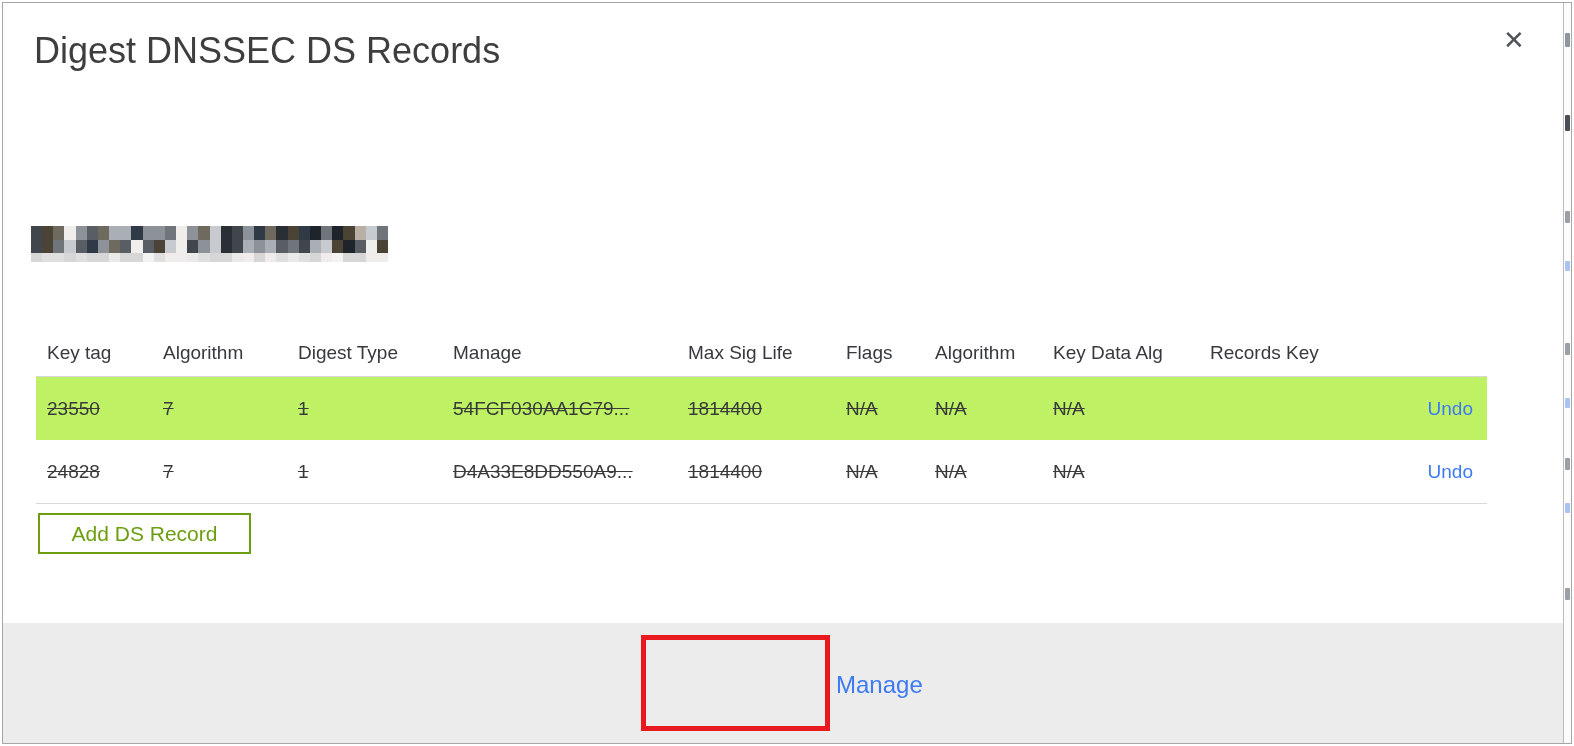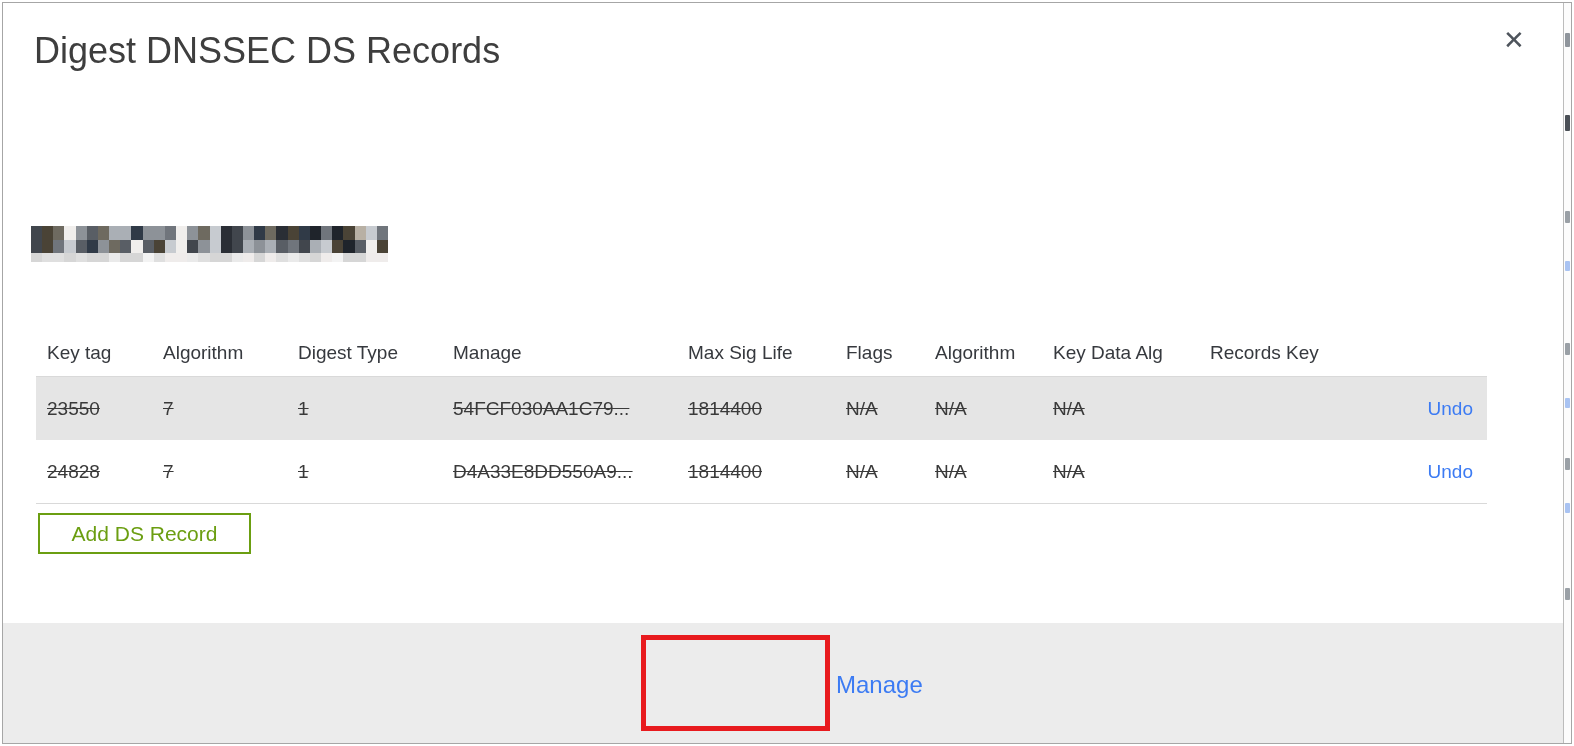--- a/index.html
+++ b/index.html
@@ -42,21 +42,21 @@
     font-size:19px; color:#3a3a3a;
   }
   .ds-table th {
     font-weight:400; text-align:left; padding:0 0 0 11px; height:46px;
     color:#36393e; border-bottom:1px solid #d9d9d9; white-space:nowrap;
     overflow:hidden;
   }
   .ds-table td {
     padding:0 0 0 11px; height:63px; white-space:nowrap; overflow:hidden;
   }
-  tr.row-stripe { background:#e5e5e5; }
+  tr.row-stripe { background:#bef264; }
   tbody tr:last-child td { border-bottom:1px solid #d9d9d9; }
   td.val { text-decoration:line-through; }
   td.action, th.action { text-align:right; padding-right:14px; }
   .link { color:#3c7bf3; cursor:pointer; text-decoration:none; }
 
   .add-btn {
     position:absolute; left:38px; top:513px; width:213px; height:41px;
     box-sizing:border-box; background:#fff; border:2px solid #6b9e11;
     color:#6b9e11; font-size:21px; font-family:inherit;
     display:flex; align-items:center; justify-content:center; cursor:pointer;

